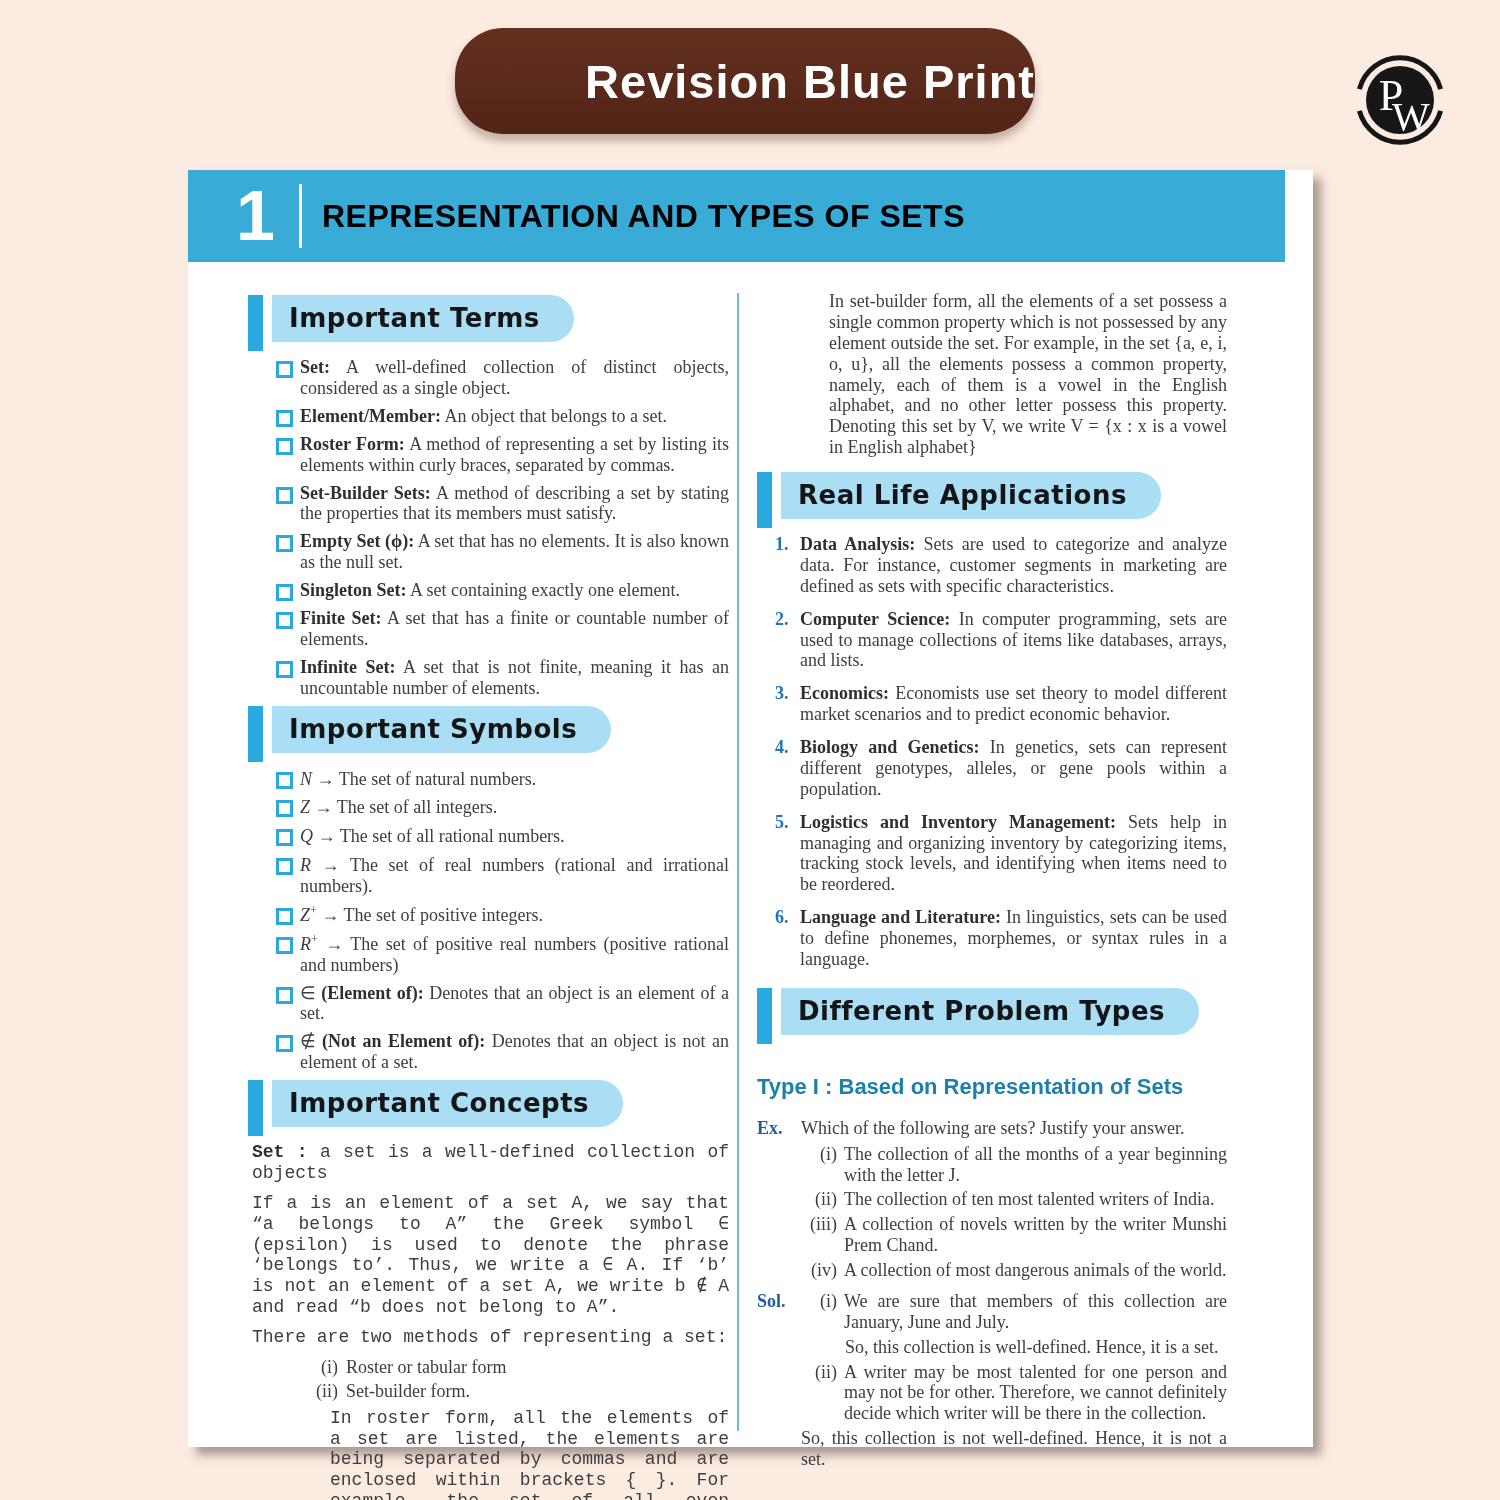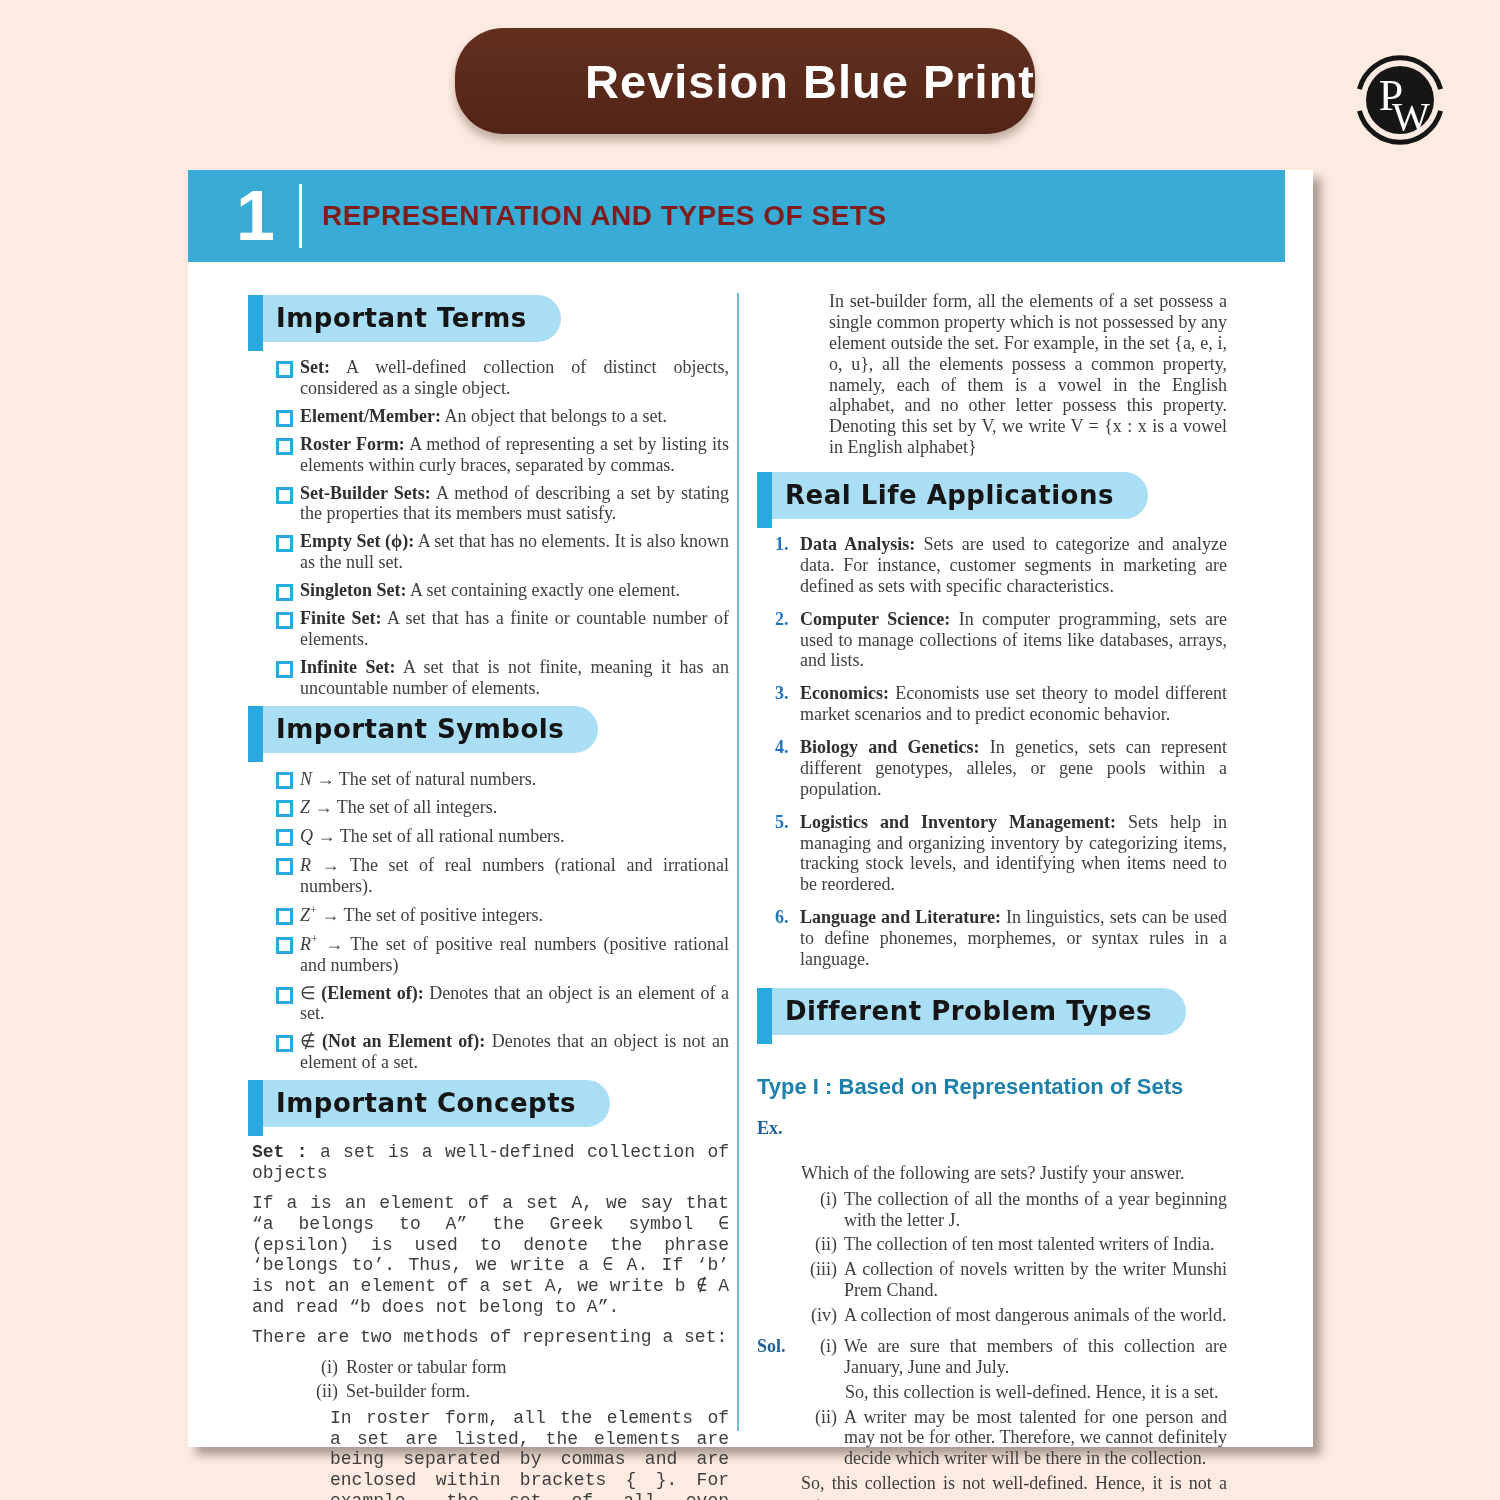--- a/index.html
+++ b/index.html
@@ -29,27 +29,27 @@
     position:absolute;left:188px;top:170px;width:1125px;height:1277px;
     background:#ffffff;
     box-shadow:8px 8px 9px rgba(105,90,82,.55);
   }
   .banner{
     position:absolute;left:0;top:0;width:1097px;height:92px;
     background:#38abd7;display:flex;align-items:center;
   }
   .ch-num{font-family:"Liberation Sans",sans-serif;font-weight:bold;font-size:70px;color:#fff;margin-left:48px;line-height:1;}
   .ch-sep{width:3px;height:64px;background:#fff;margin:0 20px 0 24px;}
-  .ch-title{font-family:"Liberation Sans",sans-serif;font-weight:bold;font-size:28px;color:#7f1d1d;letter-spacing:.5px;text-align:right;}
+  .ch-title{font-family:"Liberation Sans",sans-serif;font-weight:bold;font-size:32px;color:#000000;letter-spacing:.5px;text-align:right;}
   .v-divider{position:absolute;left:549px;top:123px;width:2px;height:1138px;background:#6ebcd6;}
   
   .col-left{position:absolute;left:60px;top:125px;width:481px;}
   .col-right{position:absolute;left:569px;top:121px;width:470px;}
   
-  .pill-wrap{position:relative;display:inline-block;padding-left:11px;margin:0 0 15px 0;}
+  .pill-wrap{position:relative;display:inline-block;padding-left:24px;margin:0 0 15px 0;}
   .pill-bar{position:absolute;left:0;top:0;width:15px;height:calc(100% + 9px);background:#2aa9e1;}
   .pill{
     display:block;background:#a9def5;border-radius:0 28px 28px 0;
     padding:8px 34px 9px 17px;
     font-family:"DejaVu Sans",sans-serif;font-weight:bold;font-size:26px;color:#151515;
     letter-spacing:.5px;white-space:nowrap;
   }
   
   .txt{font-size:18px;line-height:1.16;text-align:justify;}
   b.lead{color:#2f2f2f;}
@@ -69,21 +69,21 @@
   .sb-para{margin:0 0 14px 72px;}
   .rla-item{display:grid;grid-template-columns:43px 1fr;margin-bottom:12px;}
   .rla-num{color:#2273ba;font-weight:bold;padding-left:18px;}
   .type-heading{font-family:"Liberation Sans",sans-serif;font-weight:bold;font-size:22px;color:#1d80ab;margin:24px 0 18px 0;}
   .exsol-row{display:grid;grid-template-columns:44px 1fr;margin-bottom:6px;}
   .exsol-label{font-weight:bold;color:#20609a;}
   .sub-item{display:grid;grid-template-columns:36px 1fr;column-gap:7px;margin-bottom:4px;}
   .sub-item .marker{text-align:right;white-space:nowrap;}
   .sol-note-indent{margin:0 0 4px 44px;}
   .sol-note-out{margin:0 0 4px 0;}
-  .q-line{margin-bottom:5px;margin-top:45px;}
+  .q-line{margin-bottom:5px;}
 </style>
 </head>
 <body>
 
 <div class="title-box">
   <span>Revision Blue Print</span>
 </div>
 
 <svg class="pw-logo" viewBox="0 0 96 96">
   <path d="M7.4 37.1 A42 42 0 0 1 88.6 37.1" fill="none" stroke="#161616" stroke-width="5"></path>

